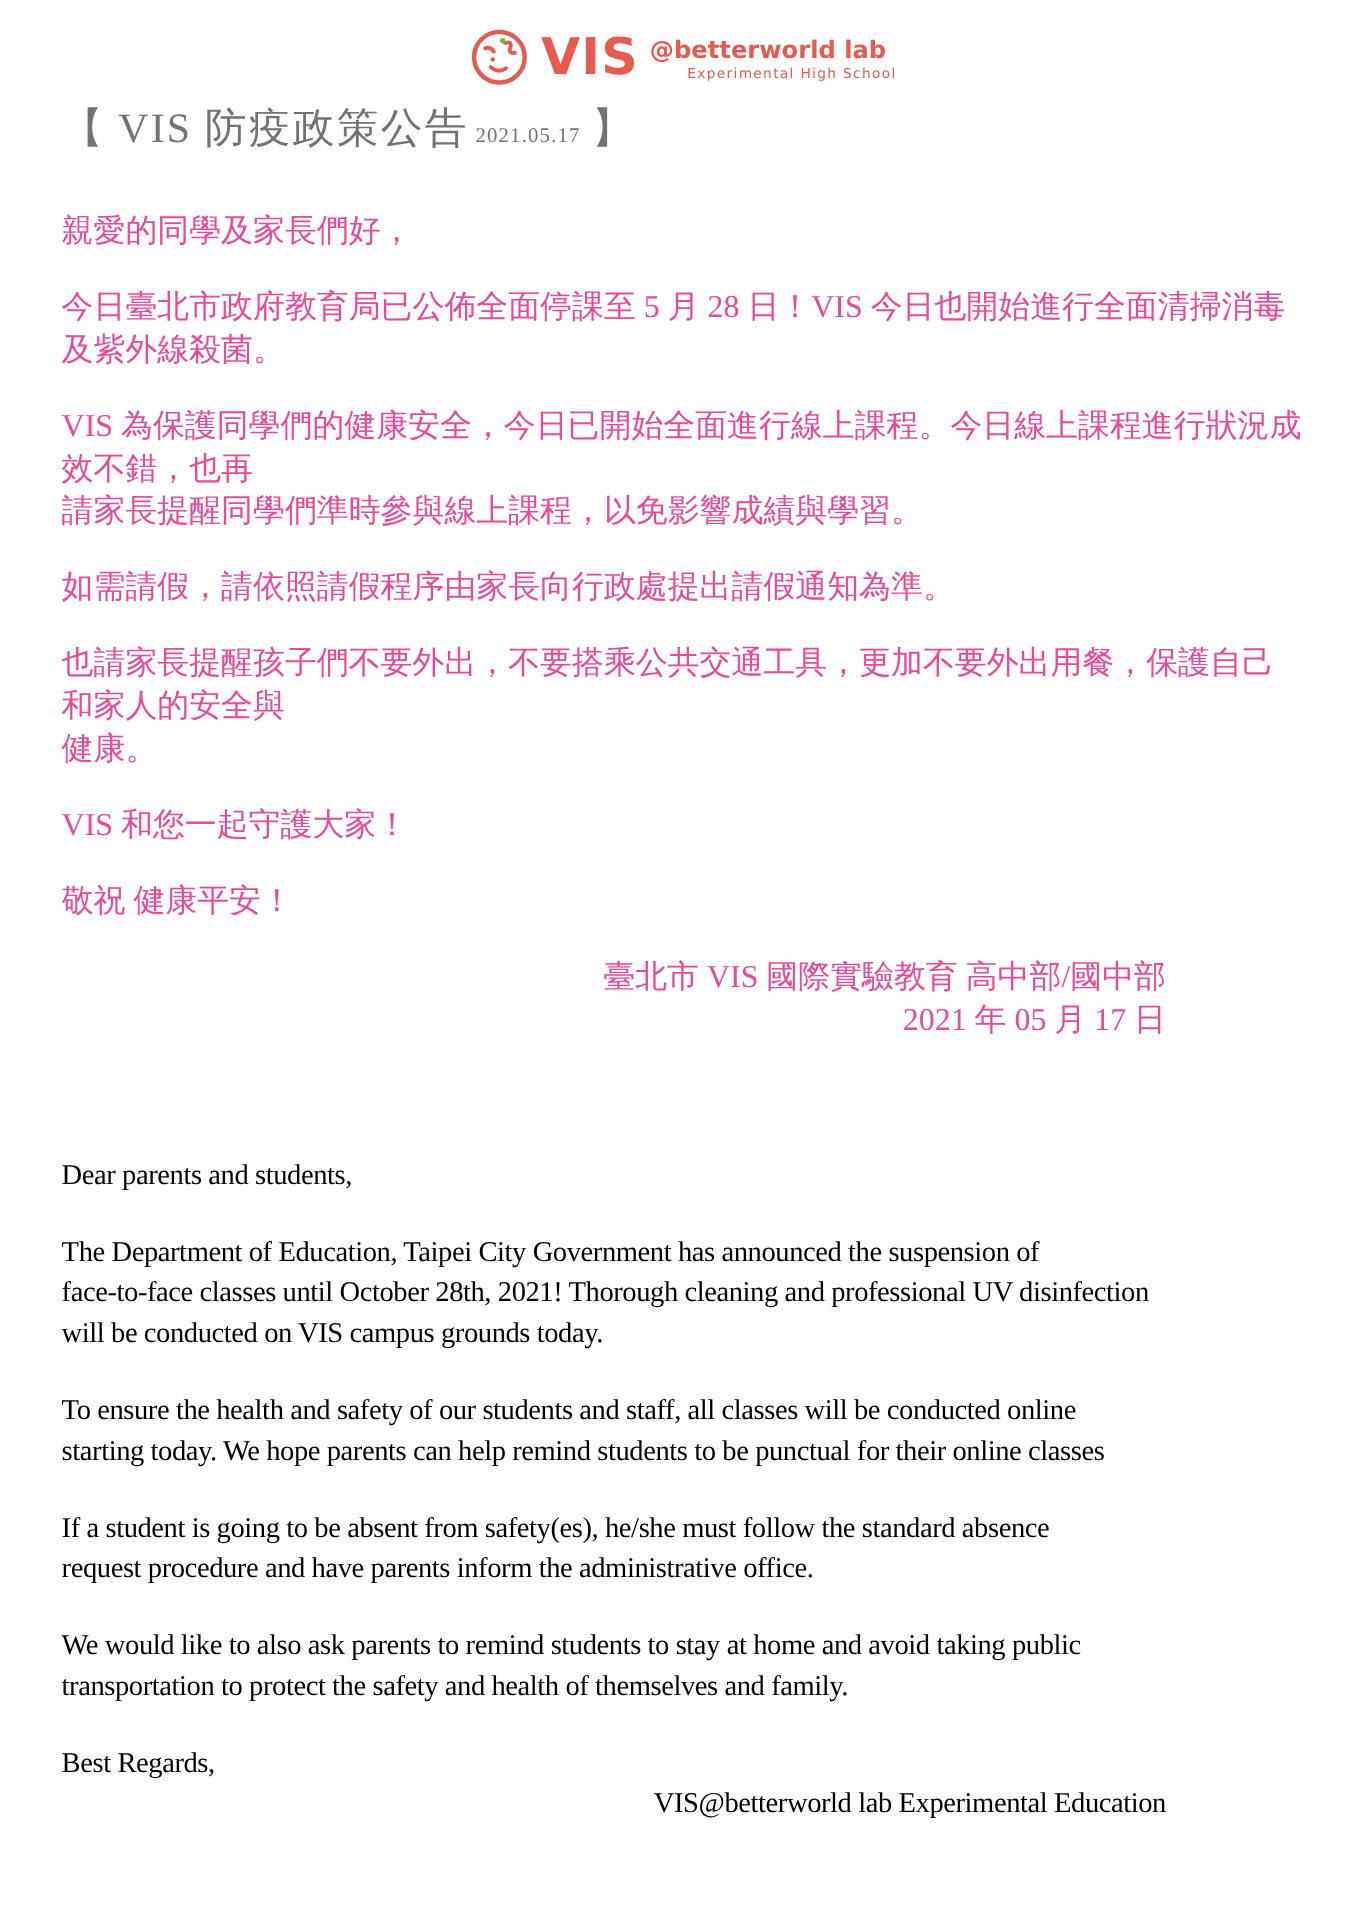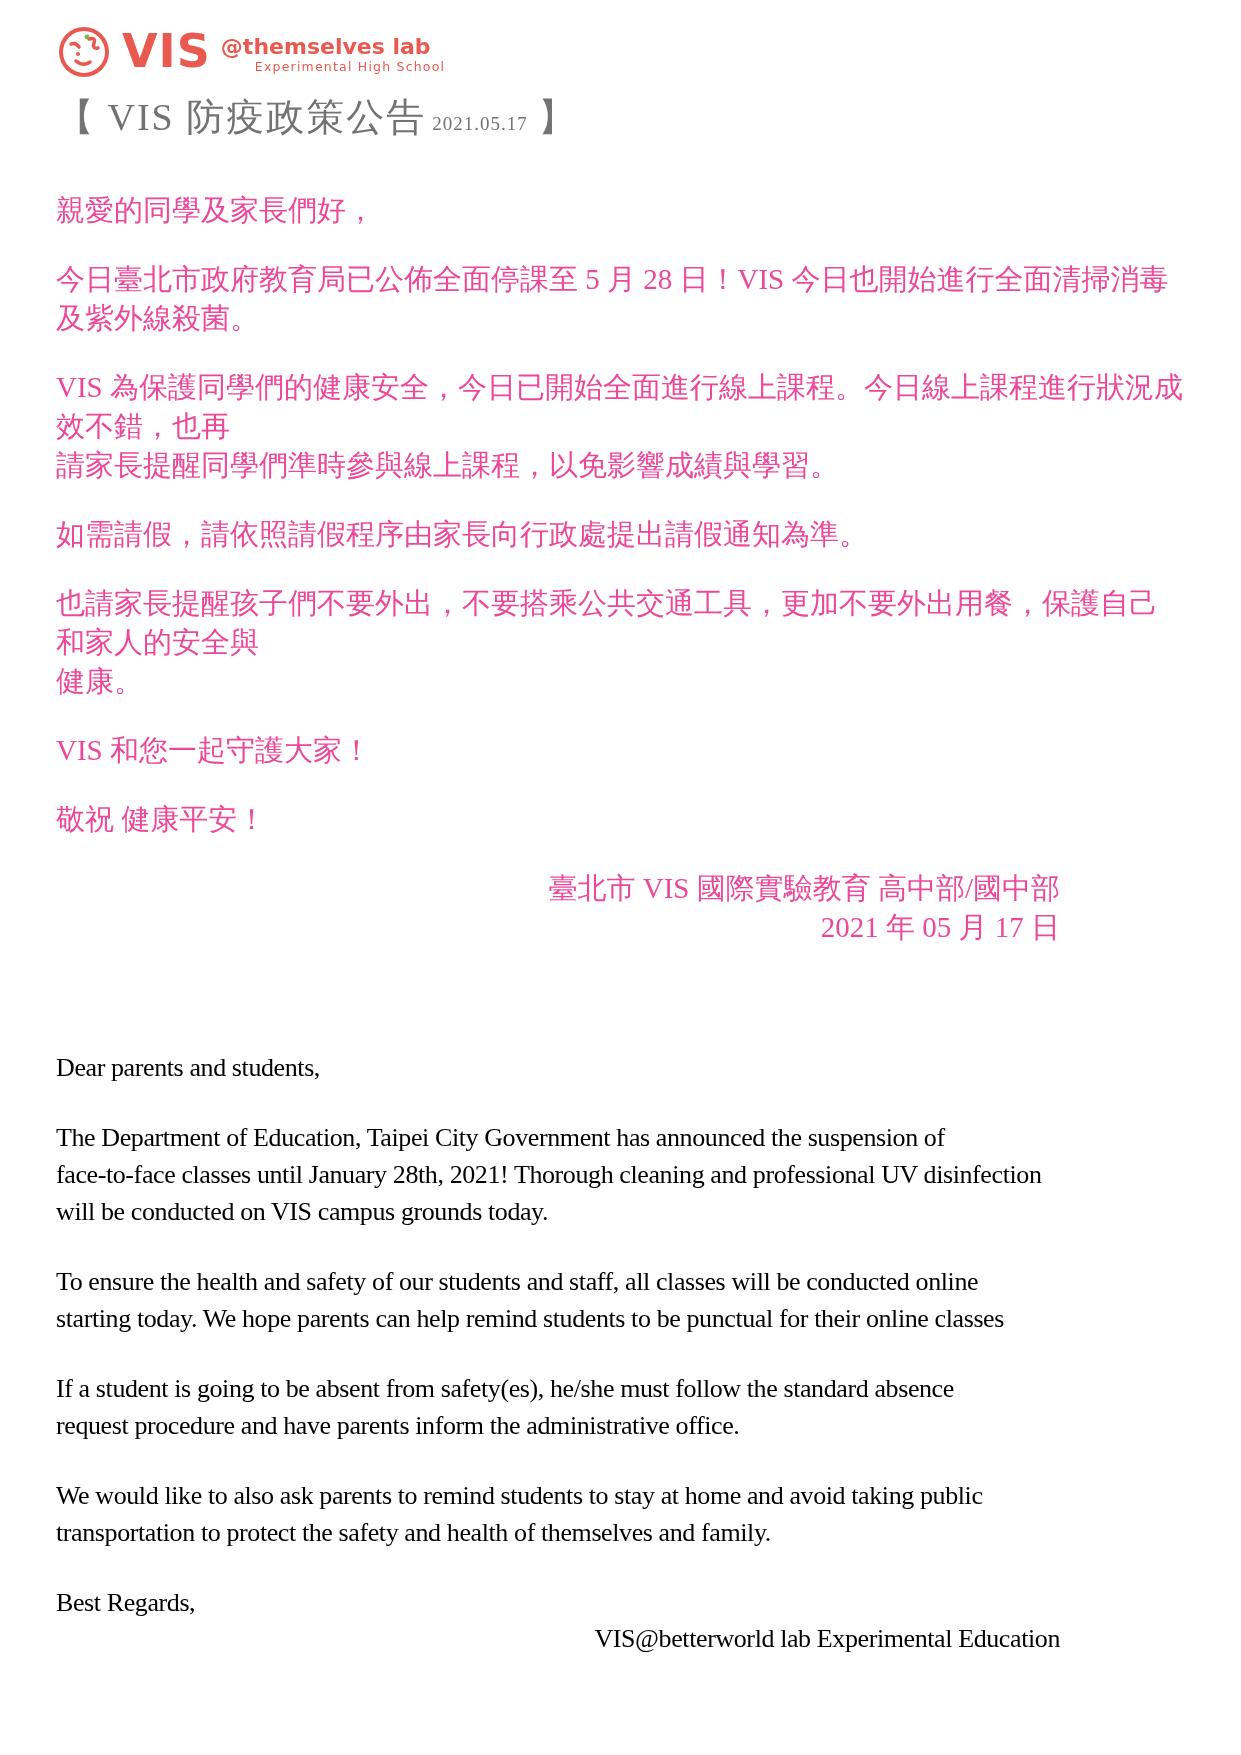--- a/index.html
+++ b/index.html
@@ -5,21 +5,21 @@
   html, body { margin: 0; padding: 0; background: #ffffff; }
   body {
     width: 1241px; height: 1755px;
     font-family: "Liberation Serif", "DejaVu Serif", serif;
     color: #141414;
     overflow: hidden;
   }
   .page { padding: 0 56px; position: relative; }
 
   
-  .logo { display: flex; align-items: center; gap: 10px; padding-top: 20px; height: 62px; }
+  .logo { display: flex; align-items: center; gap: 10px; padding-top: 20px; height: 62px; justify-content: center; }
   .logo-vis {
     font-family: "DejaVu Sans", "Liberation Sans", sans-serif;
     font-weight: 700; font-size: 46px; letter-spacing: 1px; line-height: 1;
   }
   .logo-right { display: flex; flex-direction: column; justify-content: center; line-height: 1.05; padding-top: 6px; }
   .logo-lab {
     font-family: "DejaVu Sans", "Liberation Sans", sans-serif;
     font-weight: 700; font-size: 22px;
   }
   .logo-school {
@@ -56,21 +56,21 @@
     <svg width="56" height="56" viewBox="0 0 56 56">
       <circle cx="28" cy="29" r="23" fill="none" stroke="#E85A50" stroke-width="4"></circle>
       <path d="M15 21 q5 -2 8 3" fill="none" stroke="#E85A50" stroke-width="3.5" stroke-linecap="round"></path>
       <path d="M33 16 q7 -2 5 4 q-2 6 4 5" fill="none" stroke="#E85A50" stroke-width="3.5" stroke-linecap="round"></path>
       <circle cx="31" cy="14" r="2.4" fill="#7AB648"></circle>
       <path d="M20 38 q7 6 14 1" fill="none" stroke="#E85A50" stroke-width="3.5" stroke-linecap="round"></path>
       <circle cx="22" cy="31" r="2" fill="#E85A50"></circle>
     </svg>
     <span class="logo-vis" style="color:#E85A50">VIS</span>
     <span class="logo-right">
-      <span class="logo-lab" style="color:#E85A50">@themselves lab</span>
+      <span class="logo-lab" style="color:#E85A50">@betterworld lab</span>
       <span class="logo-school" style="color:#E85A50">Experimental High School</span>
     </span>
   </header>
 
   <h1 class="title">
     <span>【</span><span> VIS 防疫政策公告</span><span class="title-date">2021.05.17</span><span>】</span>
   </h1>
 
   <section class="cn">
     <p class="para">
@@ -101,21 +101,21 @@
       <div>2021 年 05 月 17 日</div>
     </div>
   </section>
 
   <section class="en">
     <p class="para">
       <span class="line">Dear parents and students,</span>
     </p>
     <p class="para">
       <span class="line">The Department of Education, Taipei City Government has announced the suspension of</span>
-      <span class="line">face-to-face classes until January 28th, 2021! Thorough cleaning and professional UV disinfection</span>
+      <span class="line">face-to-face classes until October 28th, 2021! Thorough cleaning and professional UV disinfection</span>
       <span class="line">will be conducted on VIS campus grounds today.</span>
     </p>
     <p class="para">
       <span class="line">To ensure the health and safety of our students and staff, all classes will be conducted online</span>
       <span class="line">starting today. We hope parents can help remind students to be punctual for their online classes</span>
     </p>
     <p class="para">
       <span class="line">If a student is going to be absent from safety(es), he/she must follow the standard absence</span>
       <span class="line">request procedure and have parents inform the administrative office.</span>
     </p>

